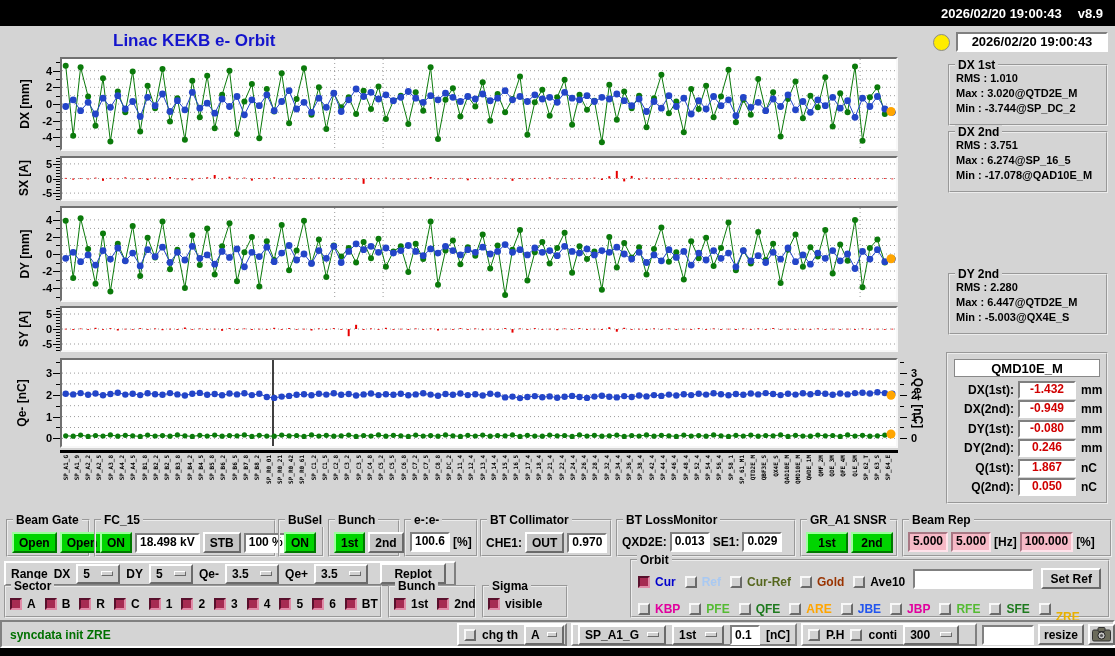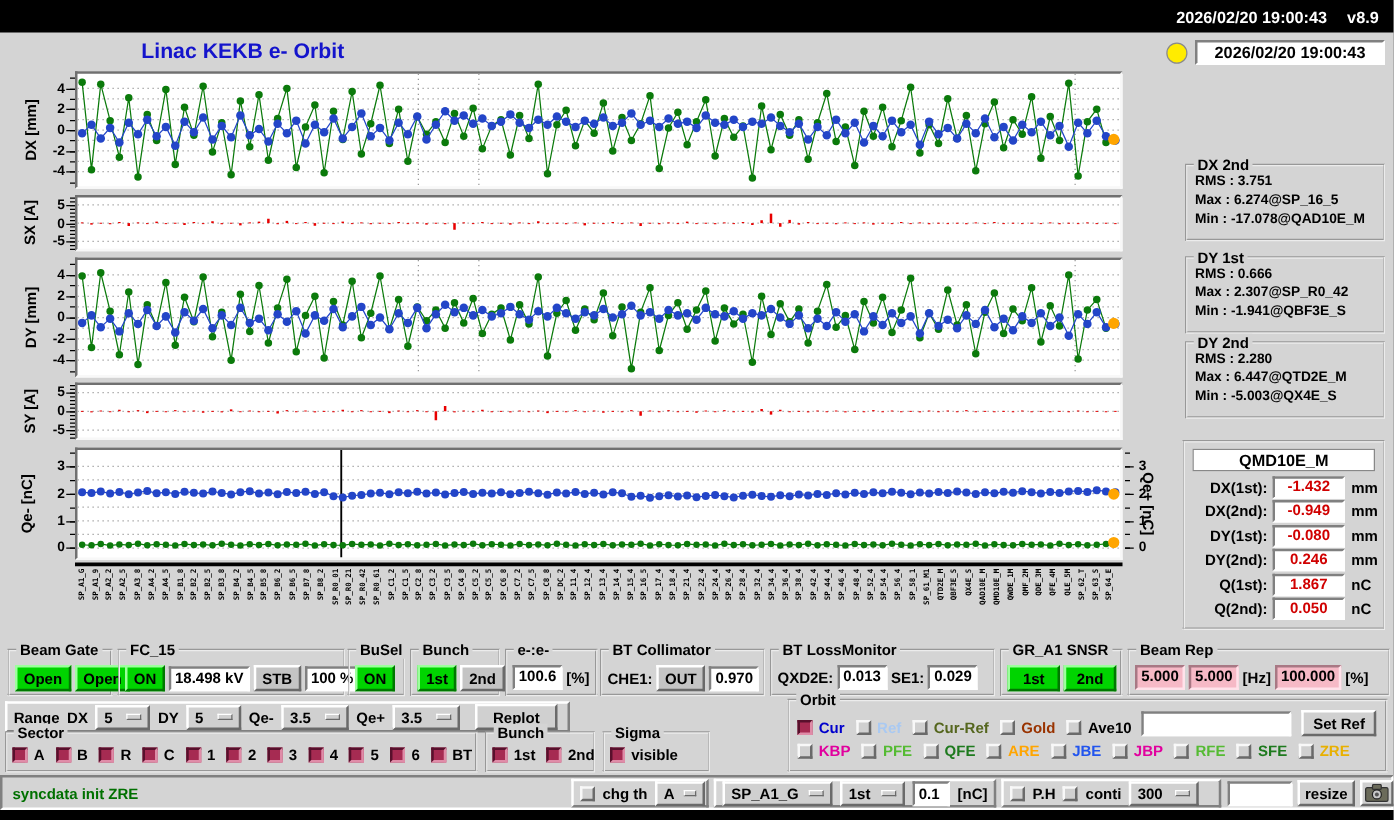--- a/index.html
+++ b/index.html
@@ -1144,34 +1144,34 @@
       <span class="xlab" style="left: 745.473px;">QWDE_1M</span>
       <span class="xlab" style="left: 756.743px;">QMF_2M</span>
       <span class="xlab" style="left: 768.014px;">QDE_3M</span>
       <span class="xlab" style="left: 779.284px;">QFE_4M</span>
       <span class="xlab" style="left: 790.554px;">QLE_5M</span>
       <span class="xlab" style="left: 801.824px;">SP_62_T</span>
       <span class="xlab" style="left: 813.095px;">SP_63_S</span>
       <span class="xlab" style="left: 824.365px;">SP_64_E</span>
     </div>
 
+  <div class="group" id="g-dx1">
+    <span class="gtitle">DX 1st</span>
+    <div class="statbox">
+      <div class="statrow">RMS :  1.010</div>
+      <div class="statrow">Max :  3.020@QTD2E_M</div>
+      <div class="statrow">Min :  -3.744@SP_DC_2</div>
+    </div>
+  </div>
   <div class="group" id="g-dx2">
     <span class="gtitle">DX 2nd</span>
     <div class="statbox">
       <div class="statrow">RMS :  3.751</div>
       <div class="statrow">Max :  6.274@SP_16_5</div>
       <div class="statrow">Min :  -17.078@QAD10E_M</div>
-    </div>
-  </div>
-  <div class="group" id="g-dy1">
-    <span class="gtitle">DY 1st</span>
-    <div class="statbox">
-      <div class="statrow">RMS :  0.666</div>
-      <div class="statrow">Max :  2.307@SP_R0_42</div>
-      <div class="statrow">Min :  -1.941@QBF3E_S</div>
     </div>
   </div>
   <div class="group" id="g-dy2">
     <span class="gtitle">DY 2nd</span>
     <div class="statbox">
       <div class="statrow">RMS :  2.280</div>
       <div class="statrow">Max :  6.447@QTD2E_M</div>
       <div class="statrow">Min :  -5.003@QX4E_S</div>
     </div>
   </div>
@@ -1441,21 +1441,21 @@
           <span class="chkitem">
             <span class="chk"></span>
             <span class="chklab" style="color: rgb(85, 187, 51);">RFE</span>
           </span>
           <span class="chkitem">
             <span class="chk"></span>
             <span class="chklab" style="color: rgb(30, 122, 30);">SFE</span>
           </span>
           <span class="chkitem">
             <span class="chk"></span>
-            <span class="chklab" style="color: rgb(232, 176, 0);">ZRE</span>
+            <span class="chklab" style="color: rgb(232, 176, 0); margin-top: 16px;">ZRE</span>
           </span>
         </span>
     </div>
   </div>
 
   <div id="statusbar">
     <span class="msg">syncdata init ZRE</span>
     <span class="sframe" id="sf-chg">
       <span class="chk"></span>
       <span>chg th</span>

